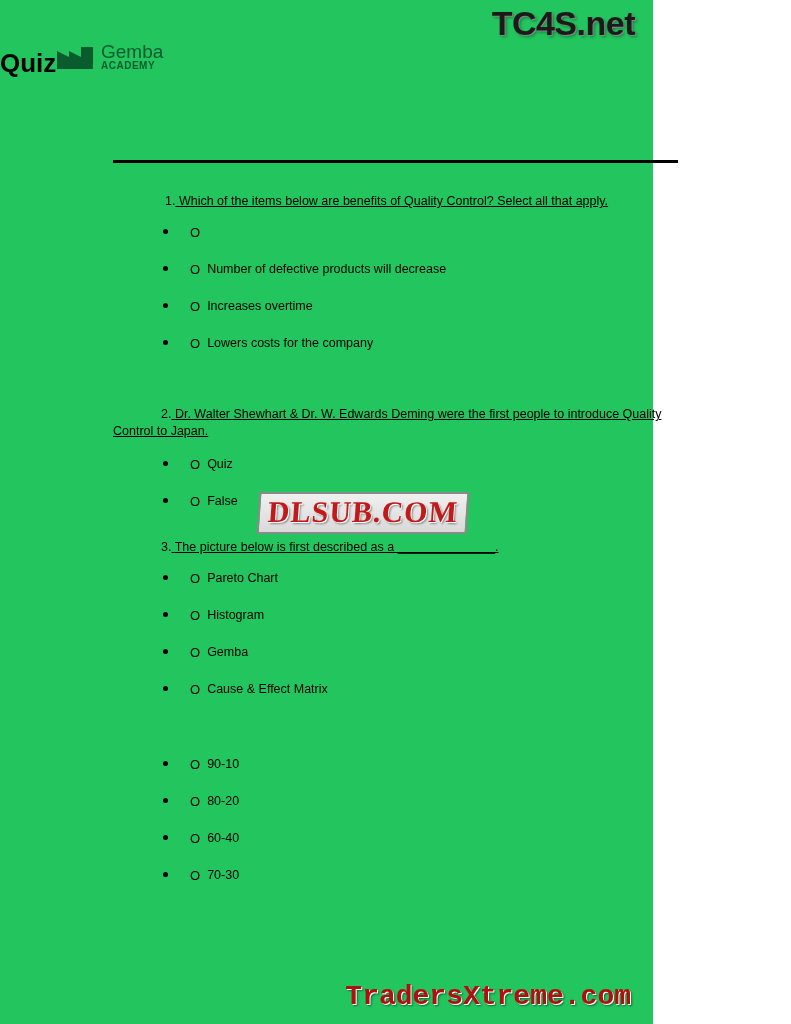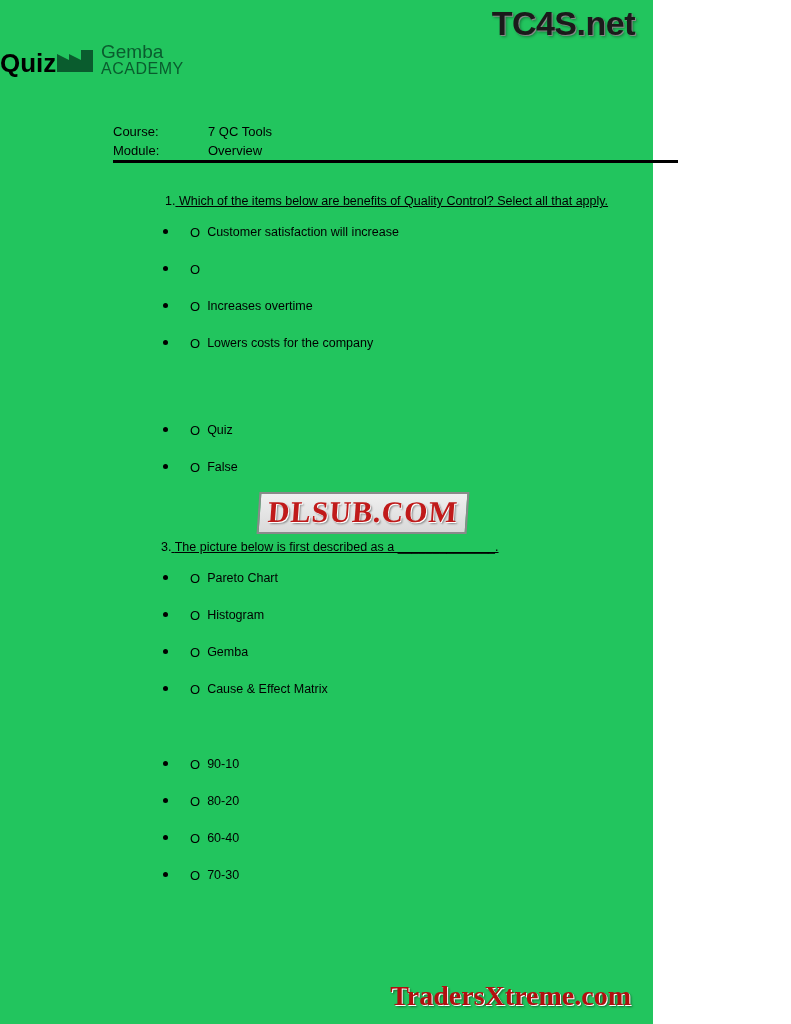--- a/index.html
+++ b/index.html
@@ -33,21 +33,21 @@
     font-weight: bold;
     font-size: 34px;
     color: #1a1a1a;
     letter-spacing: -0.5px;
     text-shadow: 1px 1px 0 #888, 2px 2px 3px rgba(0,0,0,0.35);
   }
   .wm-bottom {
     position: absolute;
     right: 22px;
     bottom: 12px;
-    font-family: Liberation Serif, serif;
+    font-family: Liberation Mono, monospace;
     font-weight: bold;
     font-size: 28px;
     color: #b10f0f;
     text-shadow: 1px 1px 0 #ffffff, 2px 2px 2px rgba(0,0,0,0.45);
   }
   .wm-mid {
     position: absolute;
     left: 258px;
     top: 492px;
     font-family: "Liberation Serif", serif;
@@ -79,22 +79,22 @@
   .logo-text {
     line-height: 1.0;
   }
   .logo-text .gemba {
     font-size: 19px;
     font-weight: normal;
     color: #0a5c2e;
     letter-spacing: 0px;
   }
   .logo-text .academy {
-    font-size: 16px;
-    font-weight: normal;
+    font-size: 10px;
+    font-weight: bold;
     color: #0a5c2e;
     letter-spacing: 0.5px;
   }
 
   .doc-title {
     position: absolute;
     left: 0;
     top: 48px;
     width: 791px;
     text-align: left;
@@ -202,61 +202,55 @@
       </svg>
     </span>
     <span class="logo-text">
       <div class="gemba">Gemba</div>
       <div class="academy">ACADEMY</div>
     </span>
   </div>
 
   <div class="doc-title">Quiz</div>
 
-  <div class="meta">
-    <div class="meta-row">
-      <span class="meta-label">Course:</span>
-      <span class="meta-value">7 QC Tools</span>
-    </div>
-    <div class="meta-row">
-      <span class="meta-label">Module:</span>
-      <span class="meta-value">Overview</span>
-    </div>
-  </div>
   <div class="meta-rule"></div>
 
   <div class="q" id="q1">
     <span class="q-text">
       <span class="q-num-inline">1.</span>
       <span>Which of the items below are benefits of Quality Control?  Select all that apply.</span>
     </span>
     <ul class="opts">
       <li class="opt">
         <span class="bullet"></span>
         <span class="circle-glyph">O</span>
-        <span class="opt-label">Customer satisfaction will increase</span>
-      </li>
-      <li class="opt">
-        <span class="bullet"></span>
-        <span class="circle-glyph">O</span>
+      </li>
+      <li class="opt">
+        <span class="bullet"></span>
+        <span class="circle-glyph">O</span>
+        <span class="opt-label">Number of defective products will decrease</span>
       </li>
       <li class="opt">
         <span class="bullet"></span>
         <span class="circle-glyph">O</span>
         <span class="opt-label">Increases overtime</span>
       </li>
       <li class="opt">
         <span class="bullet"></span>
         <span class="circle-glyph">O</span>
         <span class="opt-label">Lowers costs for the company</span>
       </li>
     </ul>
   </div>
 
   <div class="q" id="q2">
+    <span class="q-text">
+      <span class="q-num-inline">2.</span>
+      <span>Dr. Walter Shewhart &amp; Dr. W. Edwards Deming were the first people to introduce Quality Control to Japan.</span>
+    </span>
     <ul class="opts">
       <li class="opt">
         <span class="bullet"></span>
         <span class="circle-glyph">O</span>
         <span class="opt-label">Quiz</span>
       </li>
       <li class="opt">
         <span class="bullet"></span>
         <span class="circle-glyph">O</span>
         <span class="opt-label">False</span>

